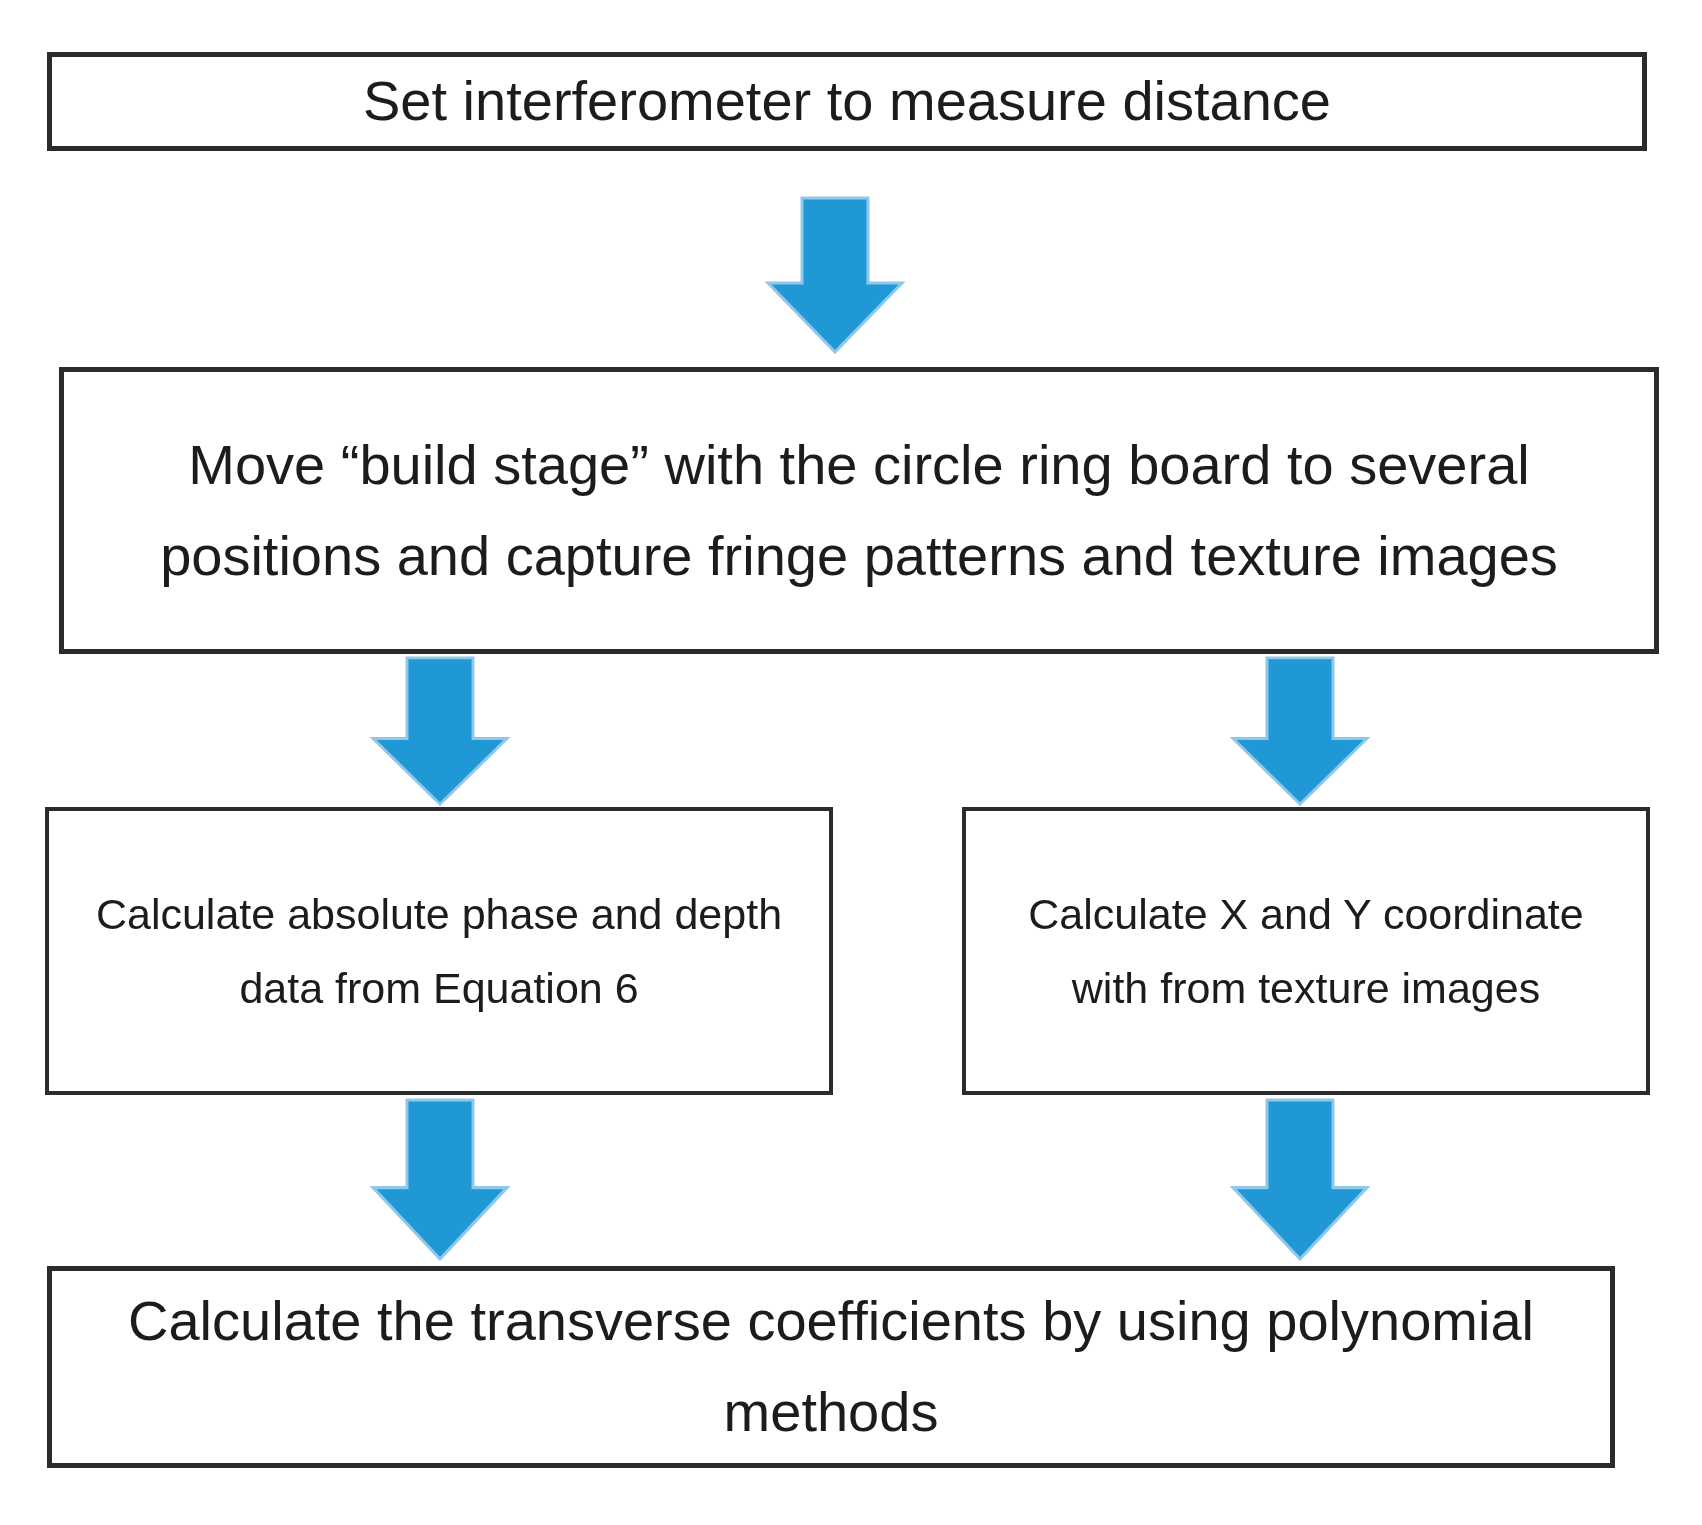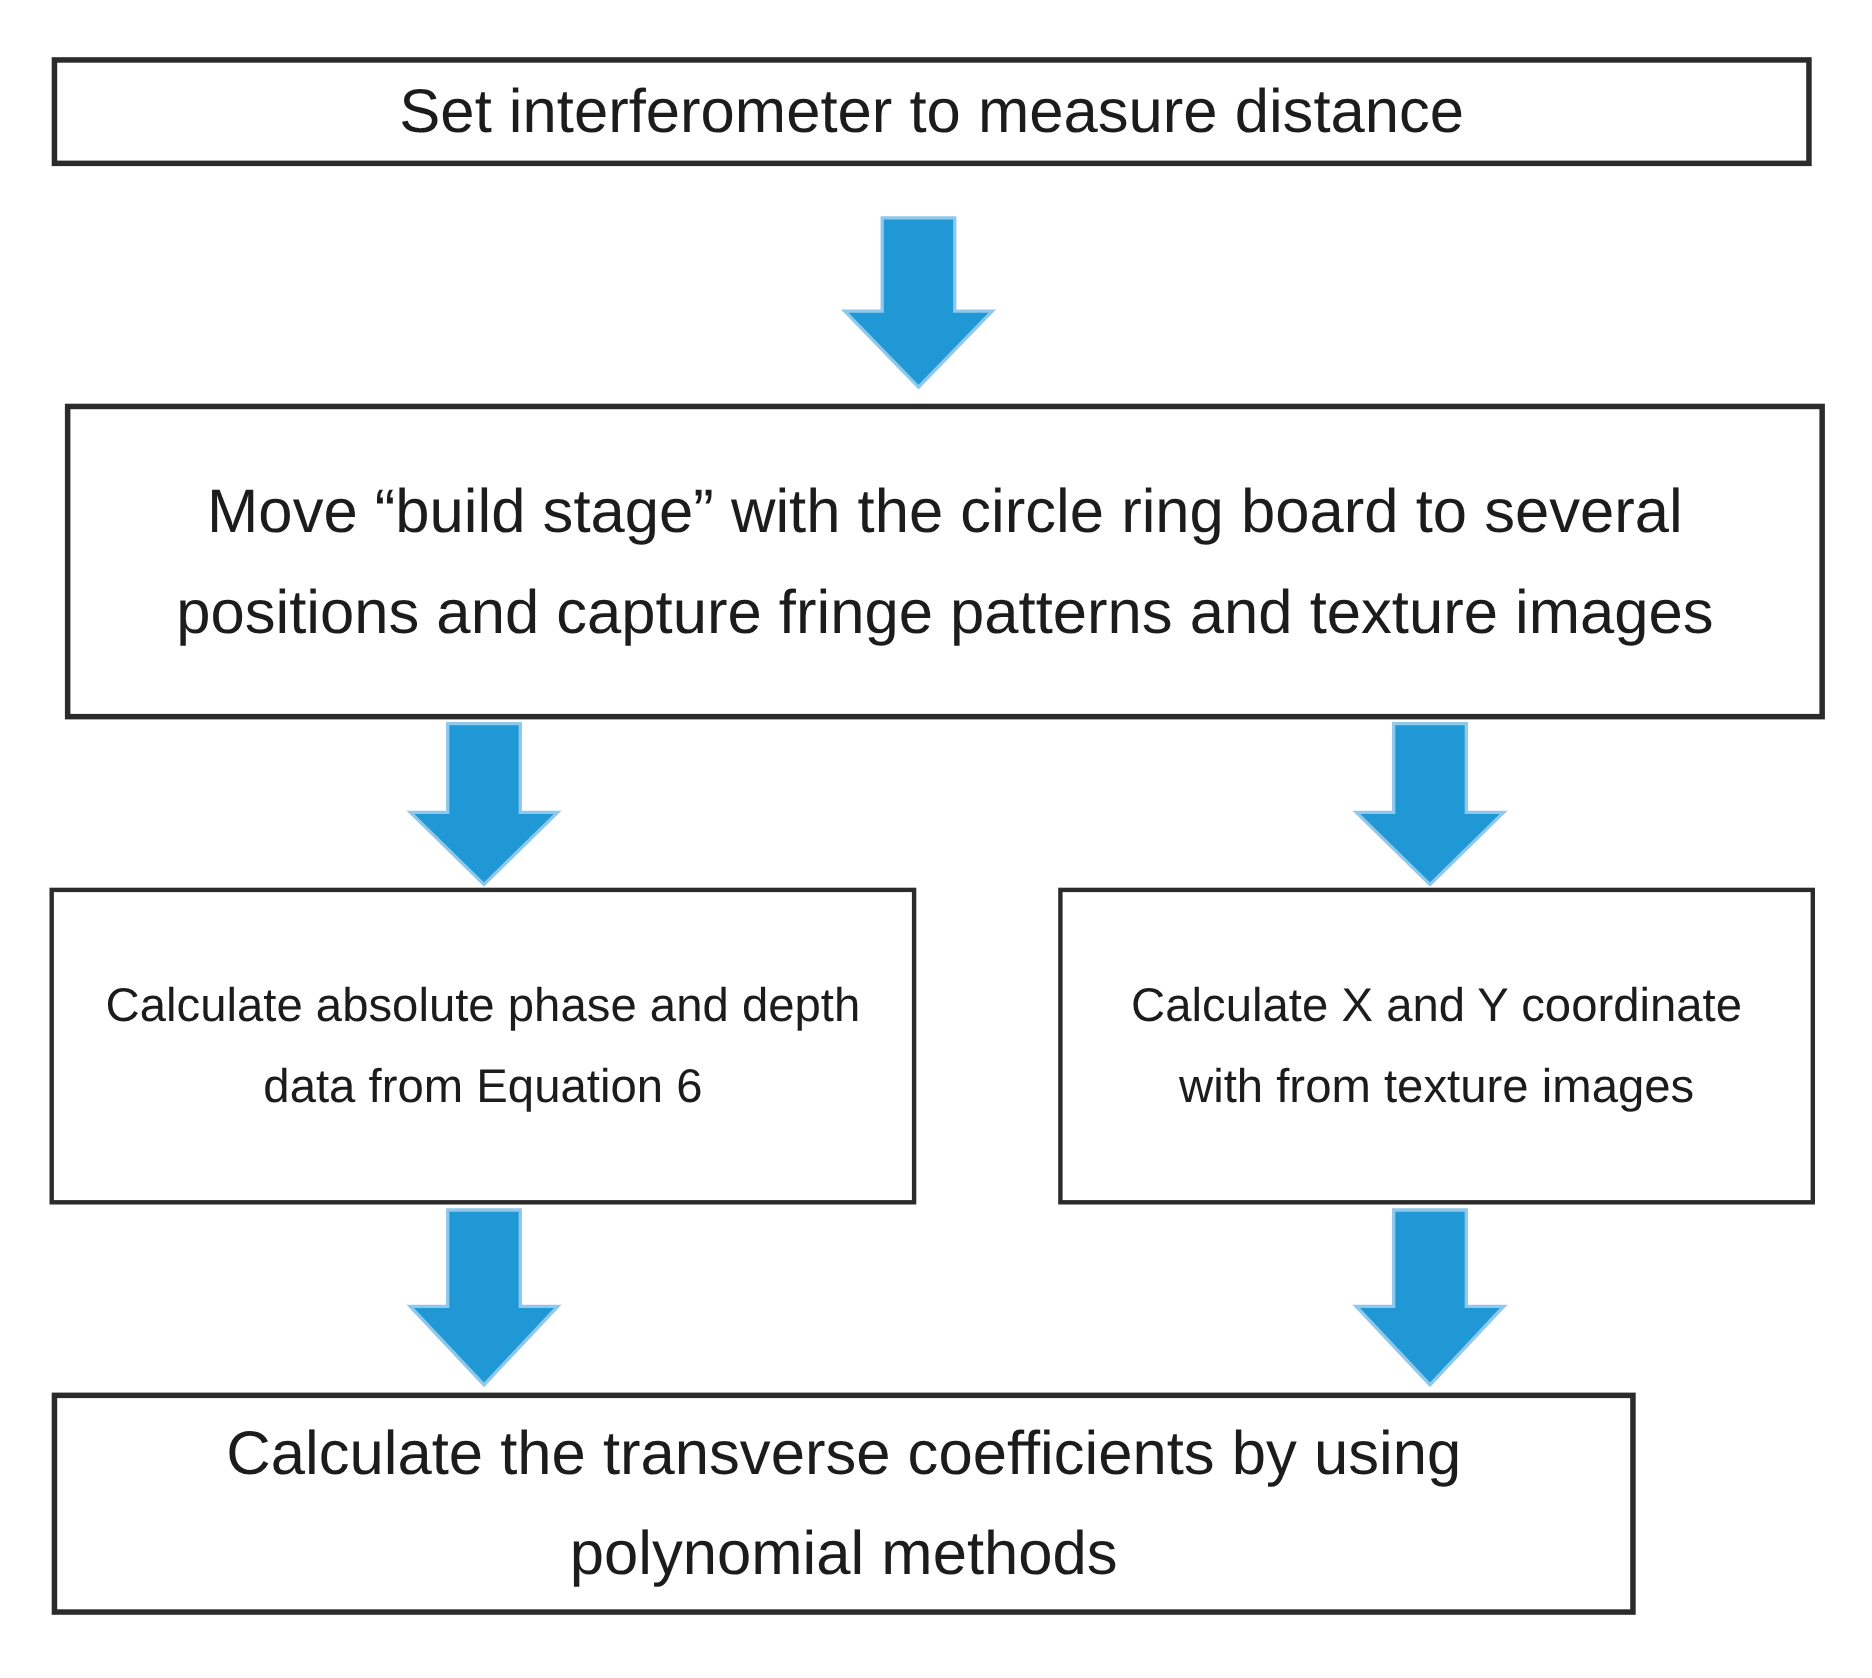--- a/index.html
+++ b/index.html
@@ -30,21 +30,21 @@
     width: 100%;
     font-size: 56px;
     line-height: 1.62;
     letter-spacing: 0px;
     padding: 0 30px;
   }
   .node-1 { left: 47px;  top: 52px;   width: 1600px; height: 99px; justify-content: flex-end; }
   .node-2 { left: 47px;  top: 367px;  width: 1600px; height: 287px; margin-left: 12px; }
   .node-3 { left: 45px;  top: 807px;  width: 788px;  height: 288px; border-width: 4px; }
   .node-4 { left: 962px; top: 807px;  width: 688px;  height: 288px; border-width: 4px; }
-  .node-5 { left: 47px;  top: 1266px; width: 1440px; height: 202px; }
+  .node-5 { left: 47px;  top: 1266px; width: 1568px; height: 202px; }
   .node-3 .label, .node-4 .label { font-size: 43px; line-height: 1.73; }
   .arrow {
     position: absolute;
     display: block;
   }
   .arrow polygon {
     fill: var(--arrow_fill, #2098d5);
     stroke: var(--arrow_edge, #8fc8ea);
     stroke-width: 3;
     stroke-linejoin: miter;

